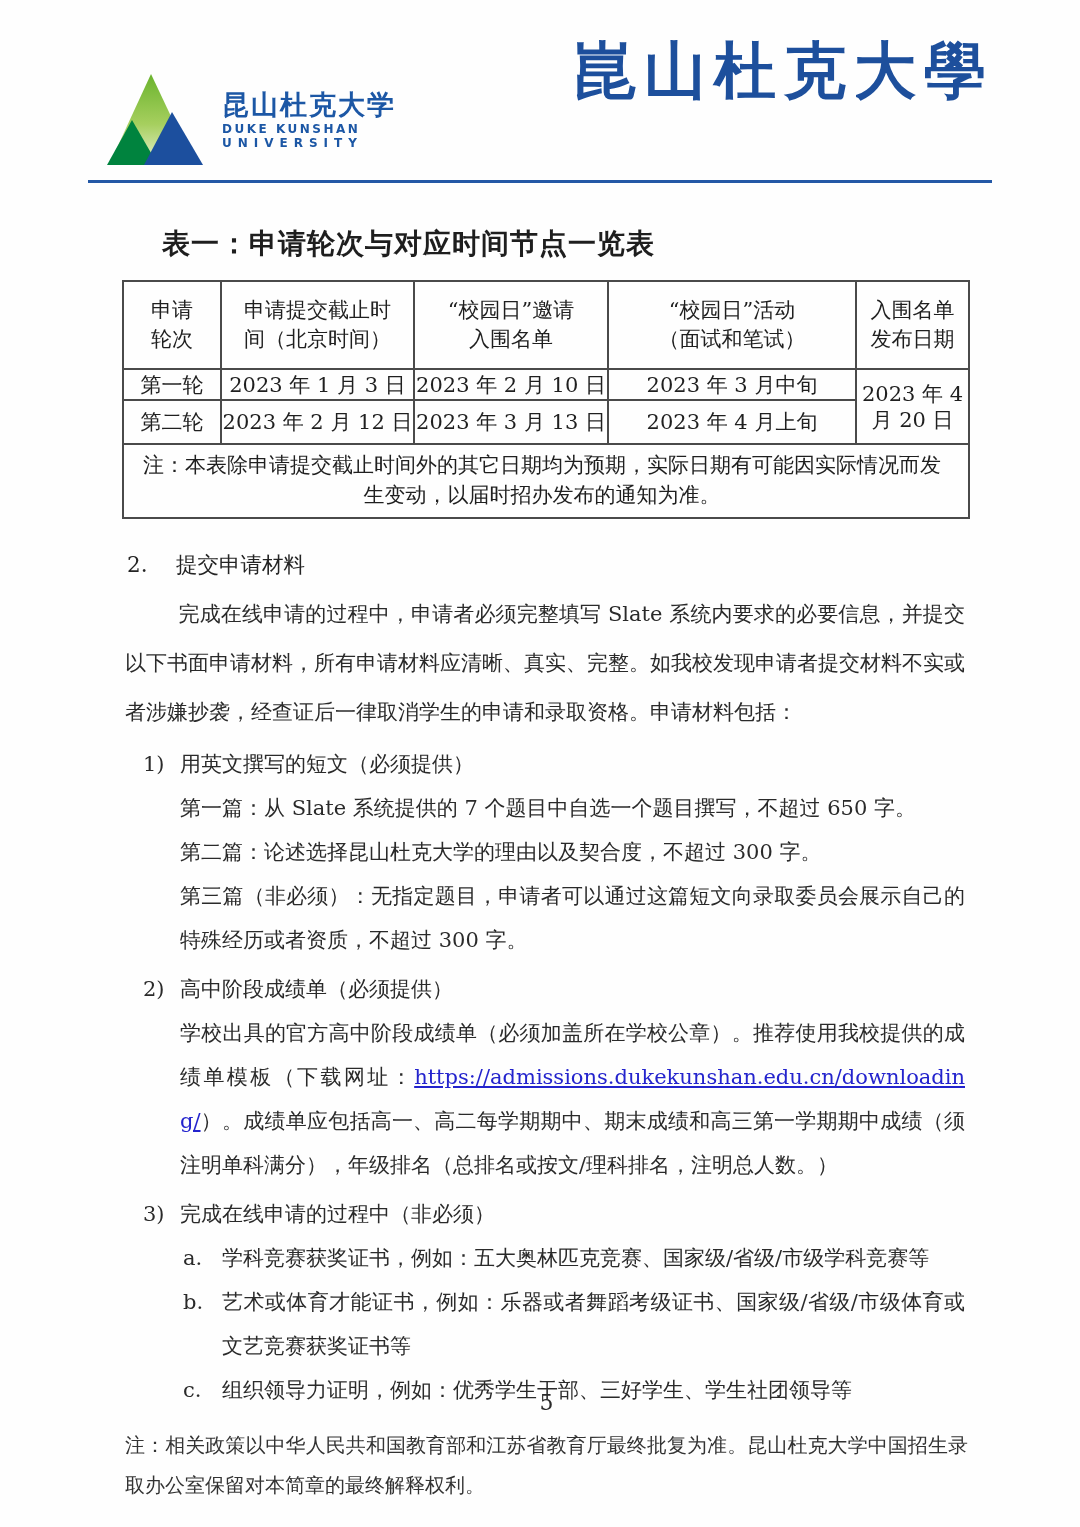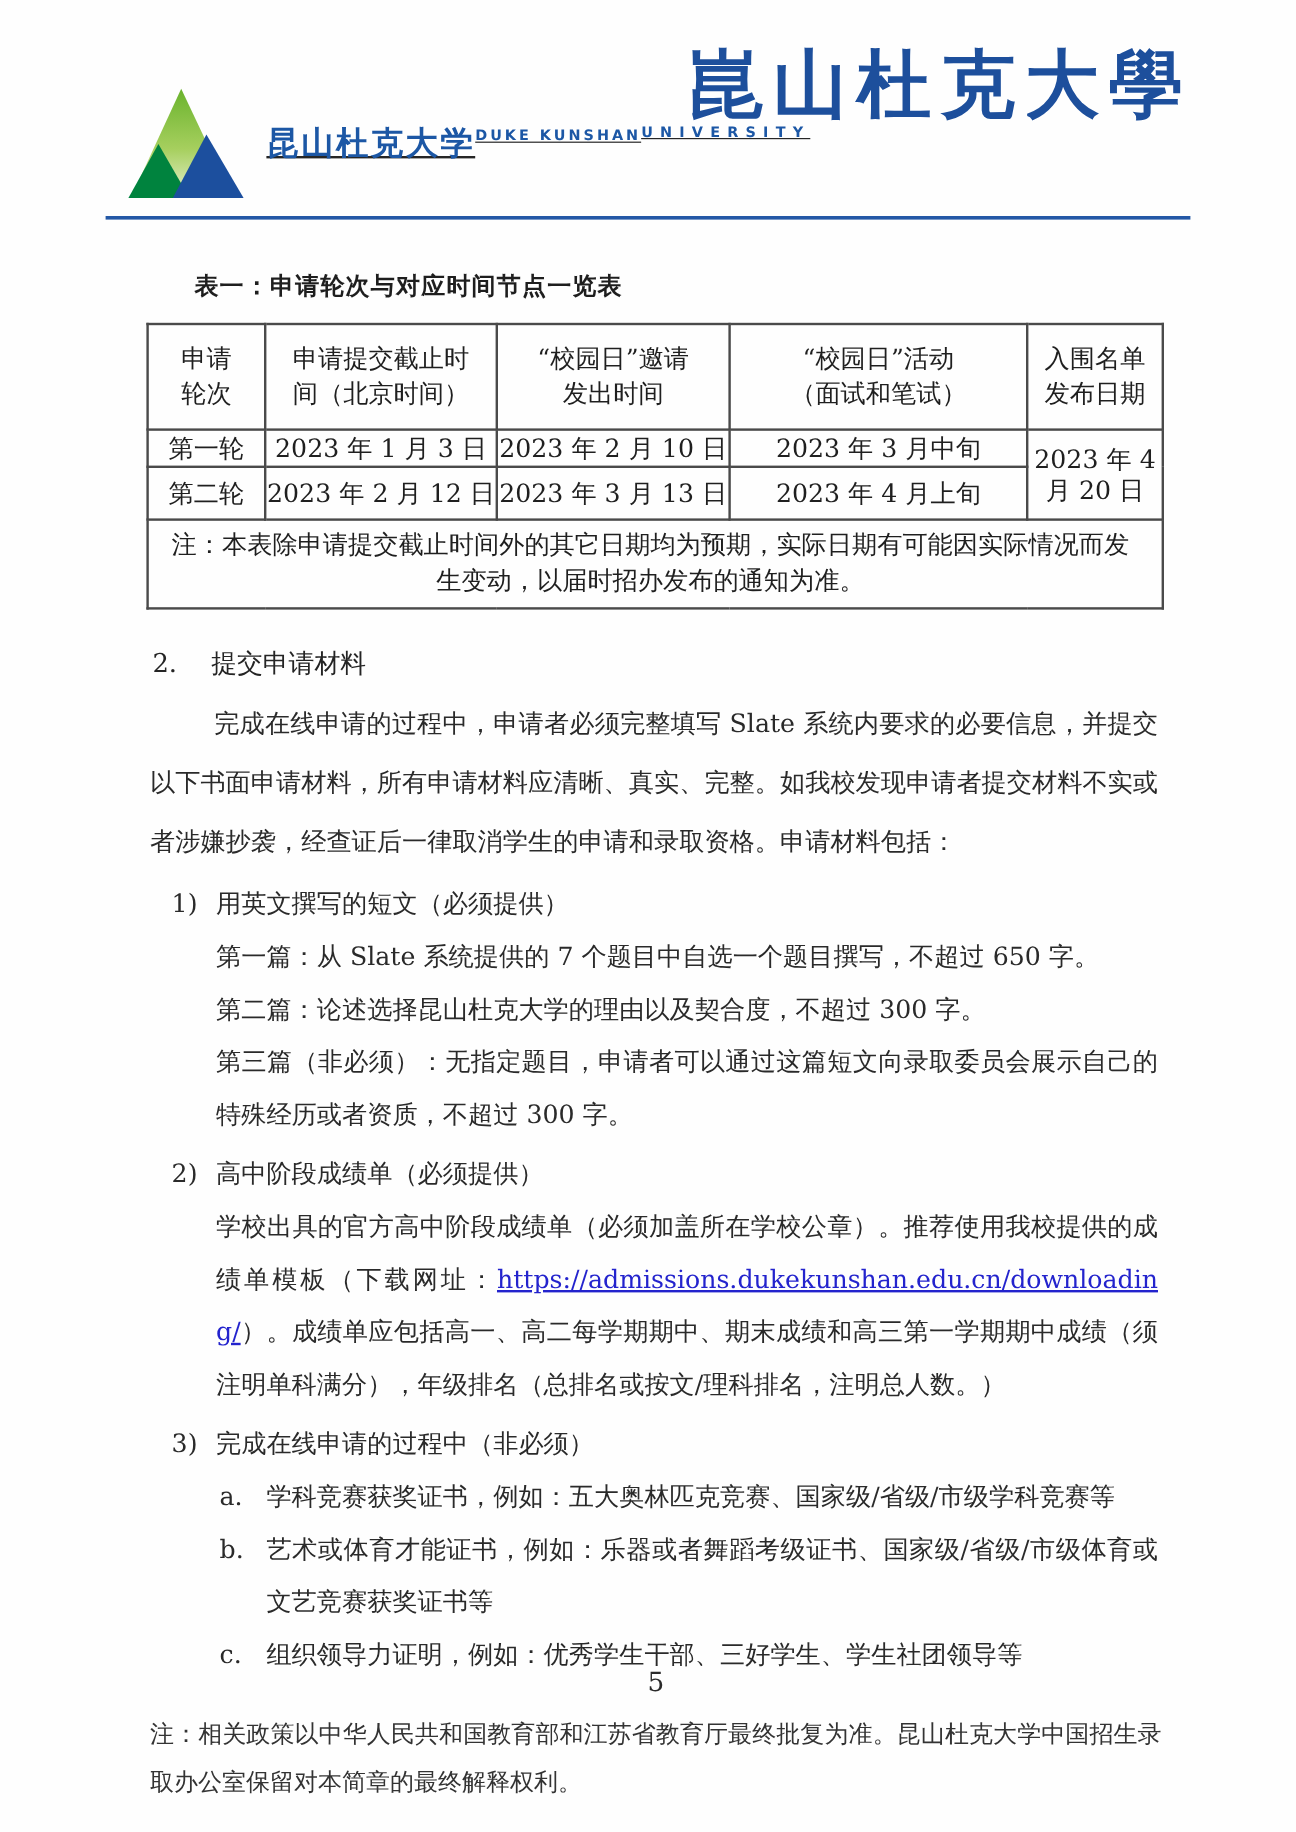--- a/index.html
+++ b/index.html
@@ -15,21 +15,21 @@
     overflow: hidden;
   }
 
   
   .header { position: relative; height: 183px; }
   .logo-block {
     position: absolute; left: 106px; top: 72px;
     display: flex; align-items: center; gap: 14px;
   }
   .logo-mark { width: 102px; height: 96px; display: block; }
-  .logo-text { display: flex; flex-direction: row; line-height: 1.15; text-decoration: underline; }
+  .logo-text { display: flex; flex-direction: column; line-height: 1.15; }
   .logo-cn {
     font-family: "DejaVu Sans", "Liberation Sans", sans-serif;
     font-weight: bold; font-size: 27px; color: #1c57a5; letter-spacing: 2px;
   }
   .logo-en1, .logo-en2 {
     font-family: "DejaVu Sans", "Liberation Sans", sans-serif;
     font-weight: bold; color: #1c57a5; font-size: 12px;
   }
   .logo-en1 { letter-spacing: 2.5px; margin-top: 3px; }
   .logo-en2 { letter-spacing: 6px; }
@@ -41,21 +41,21 @@
   }
   .blue-rule {
     position: absolute; top: 180px; left: 88px; right: 88px;
     height: 3px; background: #2458a6; border: none;
   }
 
   
   .main { padding: 0 115px 0 125px; }
   .table-title {
     margin: 42px 0 17px 37px;
-    font-size: 20px; font-weight: bold; letter-spacing: 1px; color: #1e1e1e;
+    font-size: 28px; font-weight: bold; letter-spacing: 1px; color: #1e1e1e;
   }
   table.schedule {
     border-collapse: collapse; table-layout: fixed;
     margin-left: -3px; width: 846px;
     font-size: 21px; color: #1f1f1f;
   }
   table.schedule th, table.schedule td {
     border: 2px solid #4a4a4a; text-align: center; vertical-align: middle;
     white-space: pre-line;
   }
@@ -136,21 +136,21 @@
           <col style="width:248px">
           <col style="width:113px">
       </colgroup>
       <tbody>
         <tr>
           <th>申请
 轮次</th>
           <th>申请提交截止时
 间（北京时间）</th>
           <th>“校园日”邀请
-发出时间</th>
+入围名单</th>
           <th>“校园日”活动
 （面试和笔试）</th>
           <th>入围名单
 发布日期</th>
         </tr>
         <tr class="row-1">
           <td>第一轮</td>
           <td>2023 年 1 月 3 日</td>
           <td>2023 年 2 月 10 日</td>
           <td>2023 年 3 月中旬</td>

